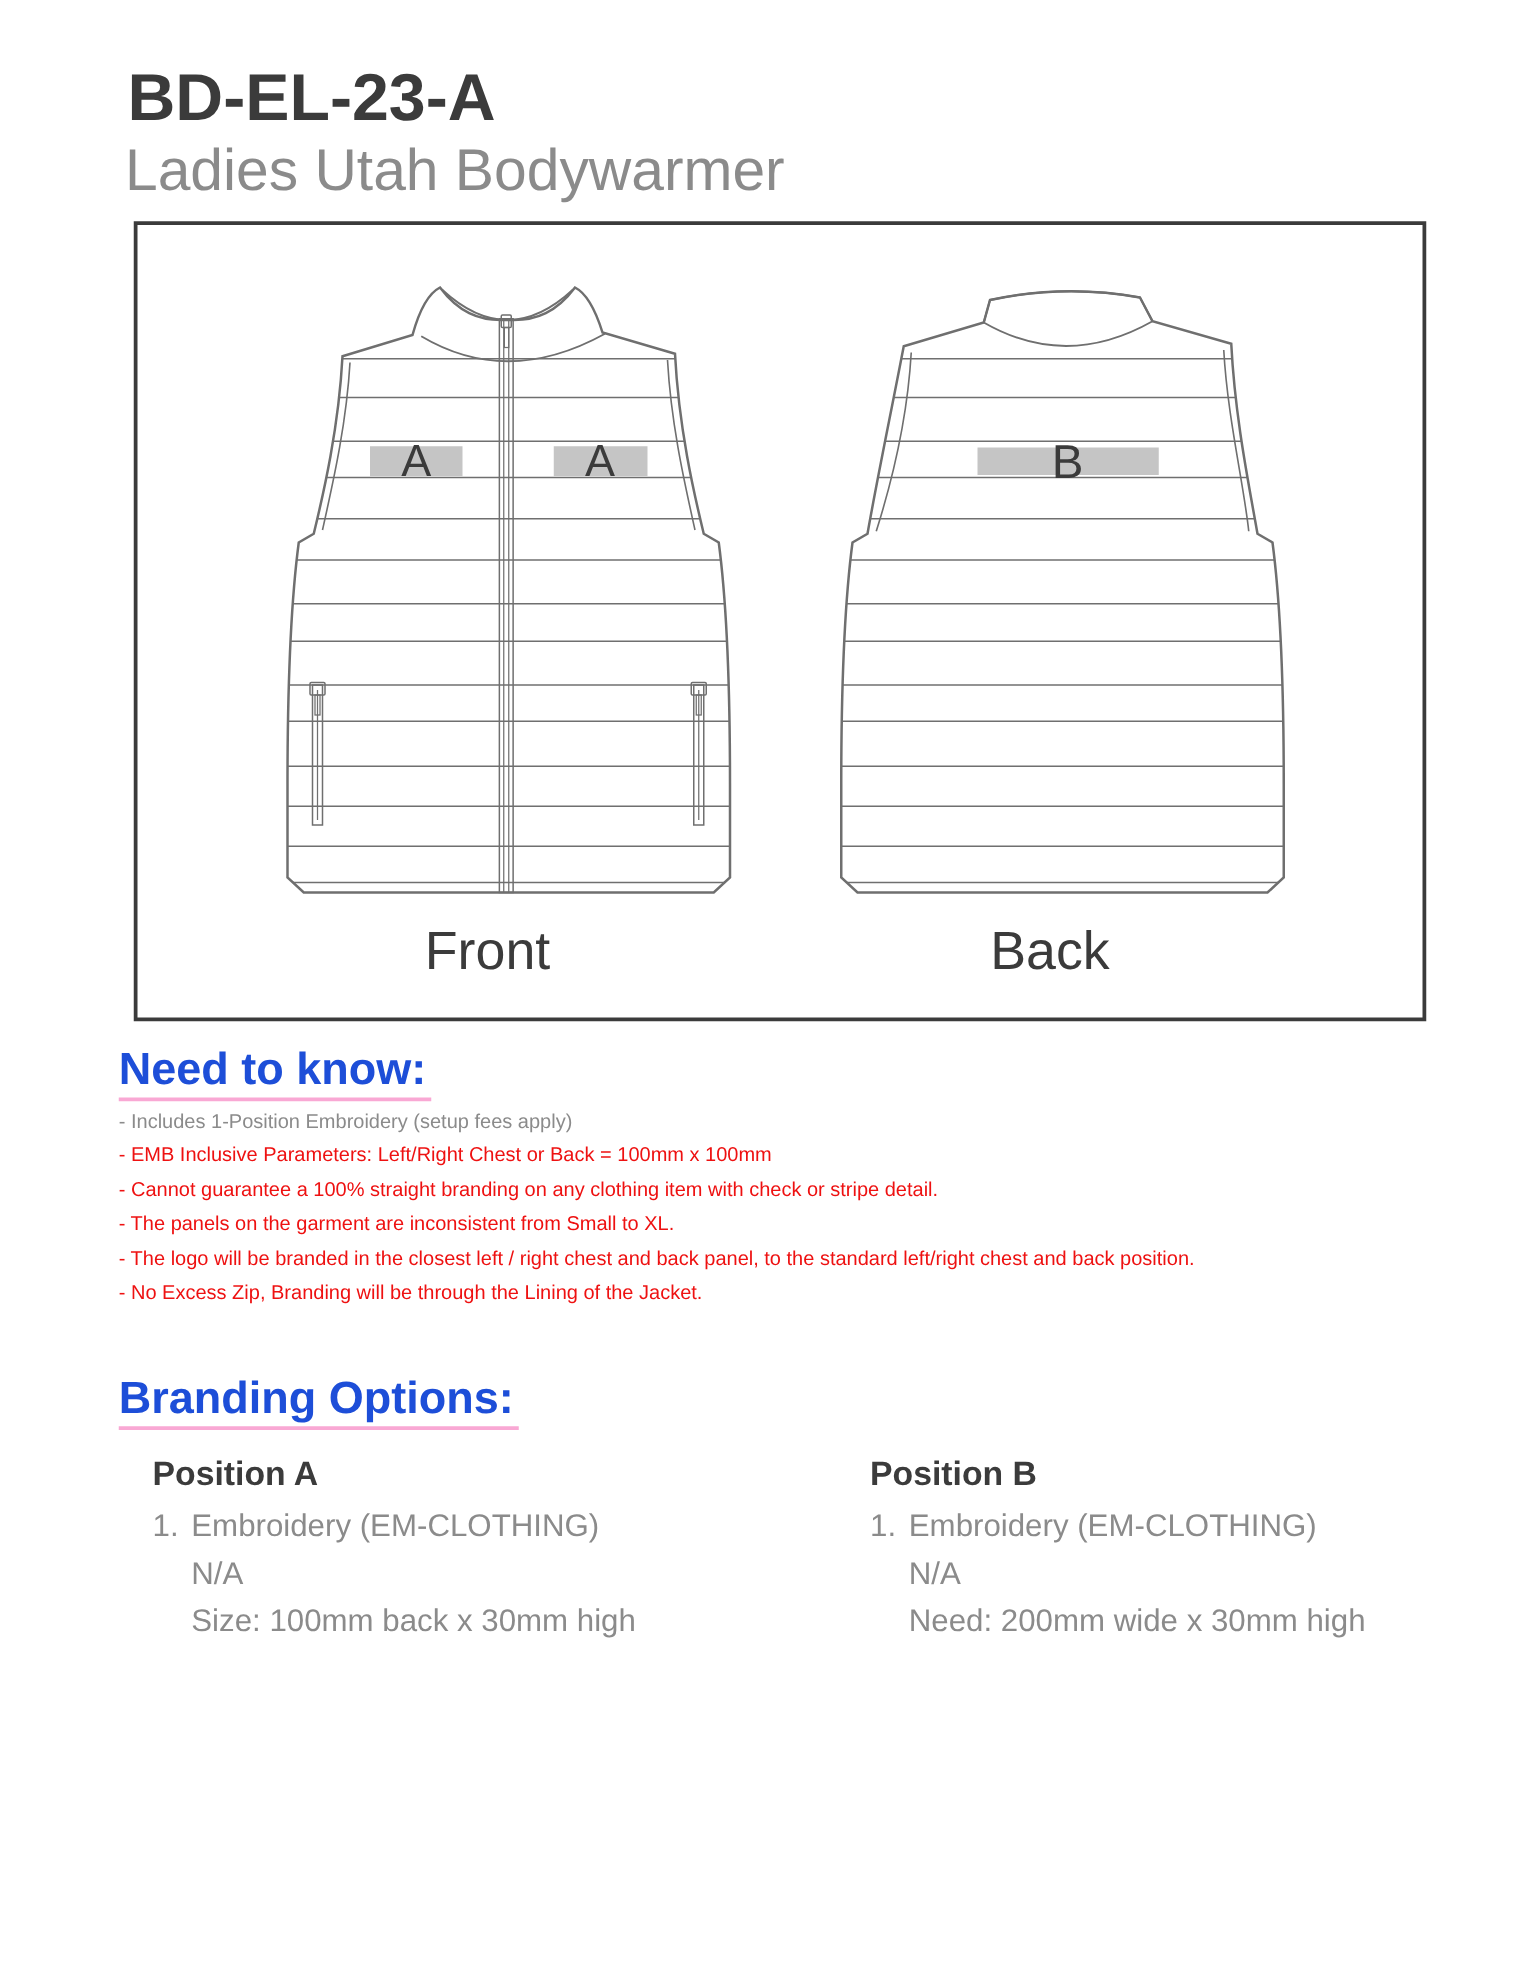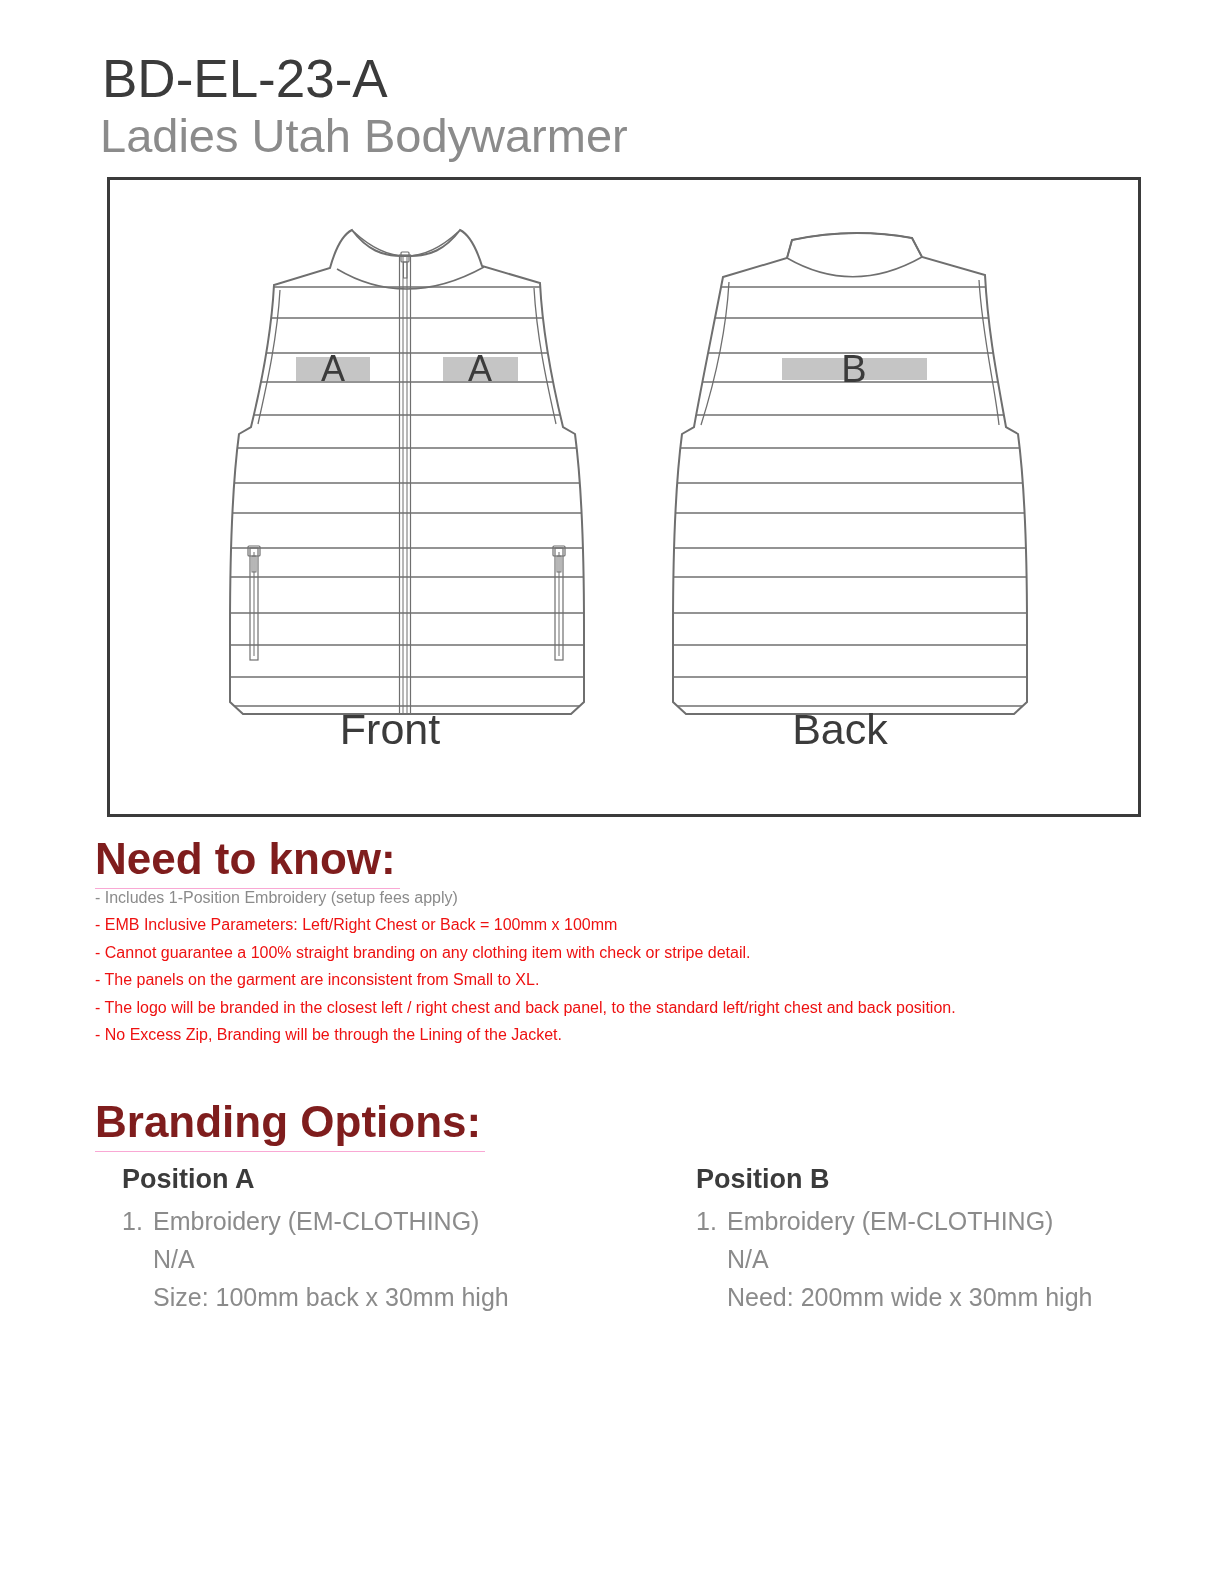--- a/index.html
+++ b/index.html
@@ -1,42 +1,42 @@
 <!DOCTYPE html>
 <html><head>
 <meta charset="utf-8">
 <style>
   html,body{margin:0;padding:0;background:#fff;}
   .page{
     position:relative;width:1224px;height:1584px;background:#ffffff;
     font-family:"Liberation Sans", sans-serif;overflow:hidden;
   }
   .title{
-    position:absolute;left:102px;top:50px;font-size:53px;font-weight:normal;
+    position:absolute;left:102px;top:50px;font-size:53px;font-weight:bold;
     color:#3b3b3b;line-height:1.1;letter-spacing:0;
   }
   .subtitle{
     position:absolute;left:100px;top:110px;font-size:47px;color:#8b8b8b;line-height:1.1;
   }
   .diagram-box{
     position:absolute;left:107px;top:177px;width:1028px;height:634px;
     border:3px solid #3b3b3b;background:#fff;
   }
   .vest{position:absolute;}
   .vest-front{left:103px;top:42px;}
   .vest-back{left:545px;top:42px;}
   .view-label{
-    position:absolute;top:525px;width:200px;text-align:center;
+    position:absolute;top:557px;width:200px;text-align:center;
     font-size:43px;color:#3b3b3b;
   }
   .front-label{left:180px;}
   .back-label{left:630px;}
   .section-heading{
-    position:absolute;left:95px;font-size:44px;font-weight:bold;color:#7f1d1d;
-    border-bottom:1px solid #f9a8d4;padding:0 4px 3px 0;line-height:1.15;
+    position:absolute;left:95px;font-size:36px;font-weight:bold;color:#1d4ed8;
+    border-bottom:3px solid #f9a8d4;padding:0 4px 3px 0;line-height:1.15;
   }
   #need-heading{top:834px;}
   #branding-heading{top:1097px;}
   .notes{
     position:absolute;left:95px;top:884px;width:1048px;
     font-size:16px;line-height:27.4px;
   }
   .note[data-color="gray"]{color:#8b8b8b;}
   .note[data-color="red"]{color:#ee1111;}
   .position-col{position:absolute;top:1164px;width:510px;}

